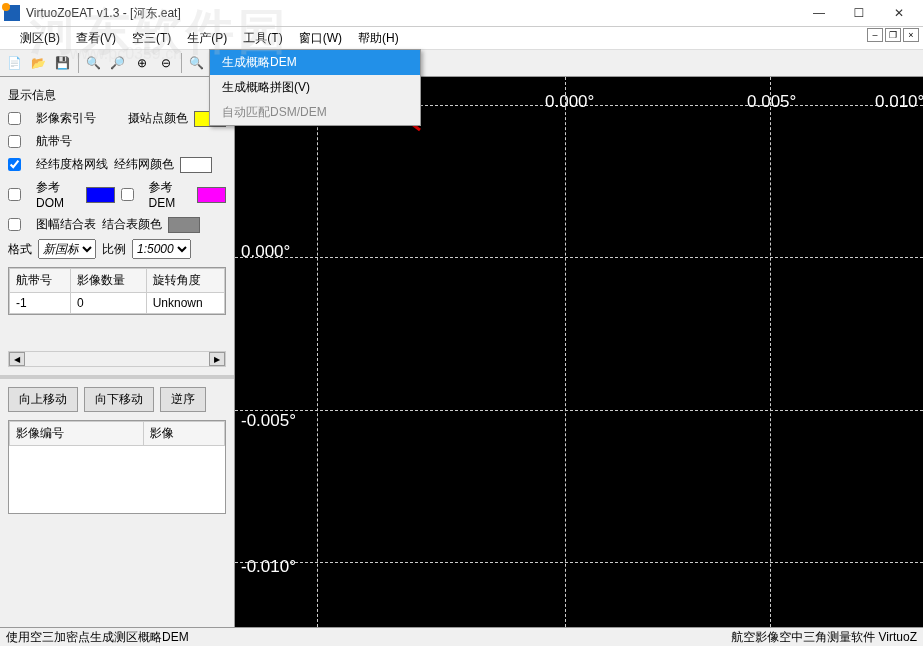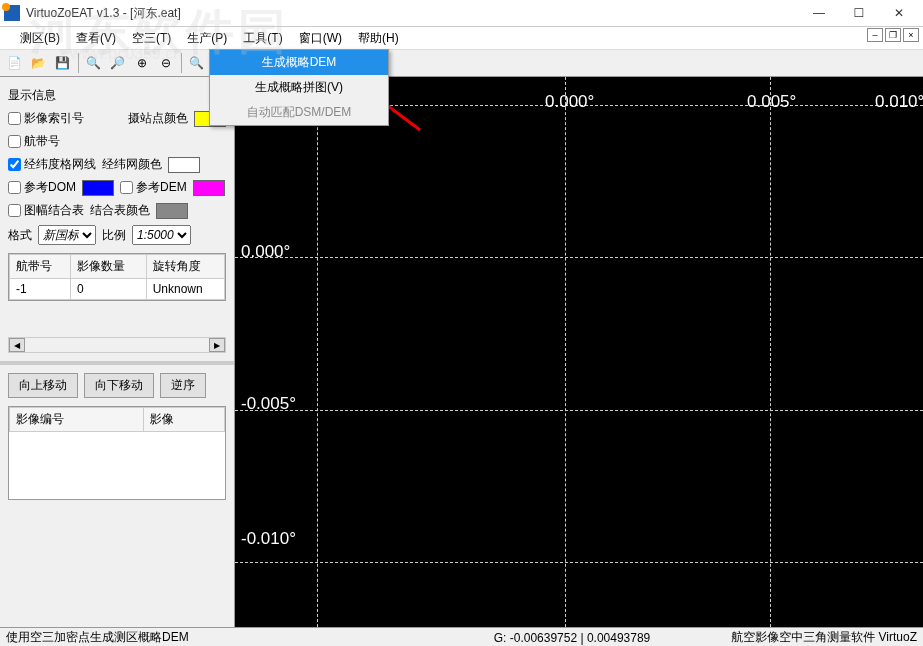--- a/index.html
+++ b/index.html
@@ -15,41 +15,41 @@
 .mdi-btn { width: 16px; height: 14px; border: 1px solid #888; display: flex; align-items: center; justify-content: center; font-size: 9px; cursor: pointer; }
 .toolbar { height: 28px; background: #f0f0f0; border-top: 1px solid #ddd; border-bottom: 1px solid #999; display: flex; align-items: center; padding: 0 4px; gap: 2px; }
 .tool-btn { width: 22px; height: 22px; display: flex; align-items: center; justify-content: center; cursor: pointer; border: 1px solid transparent; }
 .tool-sep { width: 1px; height: 20px; background: #aaa; margin: 0 2px; }
 .main-area { display: flex; height: 550px; }
 .sidebar { width: 235px; background: #f0f0f0; border-right: 1px solid #999; padding: 6px 8px; overflow: hidden; }
 .viewport { flex: 1; background: #000; position: relative; overflow: hidden; }
 .group-label { font-size: 12px; margin: 4px 0 6px 0; }
 .row { display: flex; align-items: center; margin-bottom: 6px; gap: 6px; }
 .color-swatch { width: 32px; height: 16px; border: 1px solid #666; display: inline-block; }
-.checkbox { display: flex; align-items: center; gap: 3px; }
+.checkbox { display: flex; align-items: center; gap: 15px; }
 .checkbox input { width: 13px; height: 13px; }
 select { font-size: 12px; height: 20px; font-style: italic; }
 .table-box { border: 1px solid #999; background: #fff; margin-top: 8px; }
 .table-box table { width: 100%; border-collapse: collapse; }
 .table-box th, .table-box td { border: 1px solid #ccc; padding: 3px 6px; text-align: left; font-weight: normal; }
 .table-box th { background: #f5f5f5; }
 .hscroll { height: 16px; background: #f0f0f0; border: 1px solid #ccc; margin-top: 36px; position: relative; display: flex; justify-content: space-between; }
 .hscroll-btn { width: 16px; height: 14px; background: #e0e0e0; border: 1px solid #999; font-size: 8px; display: flex; align-items: center; justify-content: center; }
 .divider { height: 4px; background: #ccc; margin: 8px -8px; }
 .btn-row { display: flex; gap: 6px; margin: 8px 0; }
 .btn { padding: 3px 10px; background: #e1e1e1; border: 1px solid #999; cursor: pointer; }
 .table-box.lower { height: 94px; overflow: auto; }
 .gridline-h { position: absolute; left: 0; right: 0; height: 0; border-top: 1px dashed #ccc; }
 .gridline-v { position: absolute; top: 0; bottom: 0; width: 0; border-left: 1px dashed #ccc; }
 .axis-label { position: absolute; color: #fff; font-size: 17px; }
 .statusbar { height: 20px; background: #f0f0f0; border-top: 1px solid #999; display: flex; align-items: center; padding: 0 6px; }
 .status-left { flex: 1; }
 .status-mid { width: 250px; text-align: center; }
 .status-right { width: 220px; text-align: right; }
-.dropdown { position: absolute; top: 22px; left: 209px; width: 180px; background: #f0f0f0; border: 1px solid #999; box-shadow: 2px 2px 4px rgba(0,0,0,0.3); z-index: 100; text-align: center; }
+.dropdown { position: absolute; top: 22px; left: 209px; width: 212px; background: #f0f0f0; border: 1px solid #999; box-shadow: 2px 2px 4px rgba(0,0,0,0.3); z-index: 100; }
 .dropdown-item { padding: 4px 12px; cursor: pointer; }
 .dropdown-item.highlight { background: #2290e8; color: #fff; }
 .dropdown-item.disabled { color: #888; }
 .arrow { position: absolute; top: 80px; left: 350px; z-index: 50; pointer-events: none; }
 .watermark { position: absolute; top: 0; left: 30px; color: rgba(200,200,200,0.25); font-size: 48px; font-weight: bold; pointer-events: none; z-index: 200; letter-spacing: 4px; }
 .watermark2 { position: absolute; top: 45px; left: 70px; color: rgba(200,200,200,0.18); font-size: 16px; pointer-events: none; z-index: 200; }
 </style>
 </head>
 <body>
 
@@ -220,22 +220,21 @@
     <div class="gridline-h" style="top:485px"></div>
     <div class="gridline-v" style="left:82px"></div>
     <div class="gridline-v" style="left:330px"></div>
     <div class="gridline-v" style="left:535px"></div>
 
     <div class="axis-label" style="left:310px;top:15px">0.000°</div>
     <div class="axis-label" style="left:512px;top:15px">0.005°</div>
     <div class="axis-label" style="left:640px;top:15px">0.010°</div>
 
     <div class="axis-label" style="left:6px;top:165px">0.000°</div>
-    <div class="axis-label" style="left:6px;top:317px">-0.005°</div>
-    <div class="axis-label" style="left:6px;top:452px">-0.010°</div>
+    <div class="axis-label" style="left:6px;top:334px">-0.005°</div>
+    <div class="axis-label" style="left:6px;top:480px">-0.010°</div>
   </div>
 </div>
 
 <div class="statusbar">
   <div class="status-left">使用空三加密点生成测区概略DEM</div>
-  <div class="status-mid">G: -0.00639752 | 0.00493789</div>
   <div class="status-right">航空影像空中三角测量软件 VirtuoZ</div>
 </div>
 
 </body></html>

